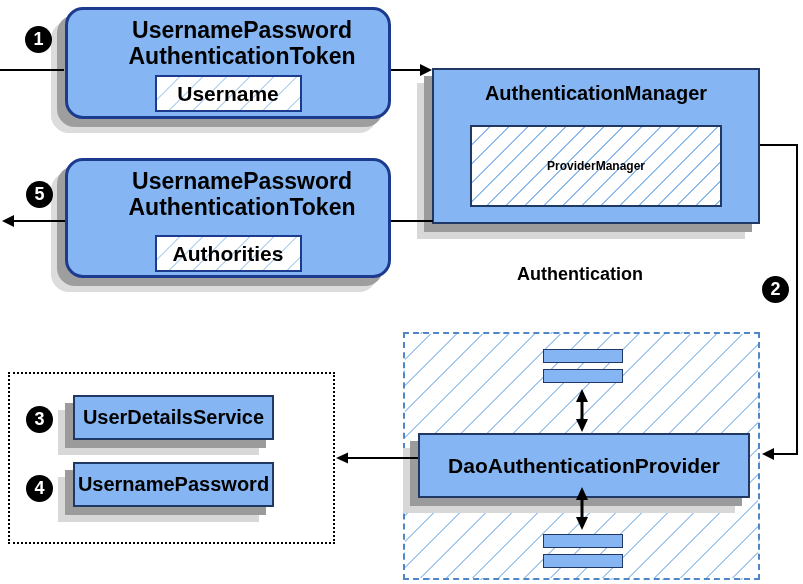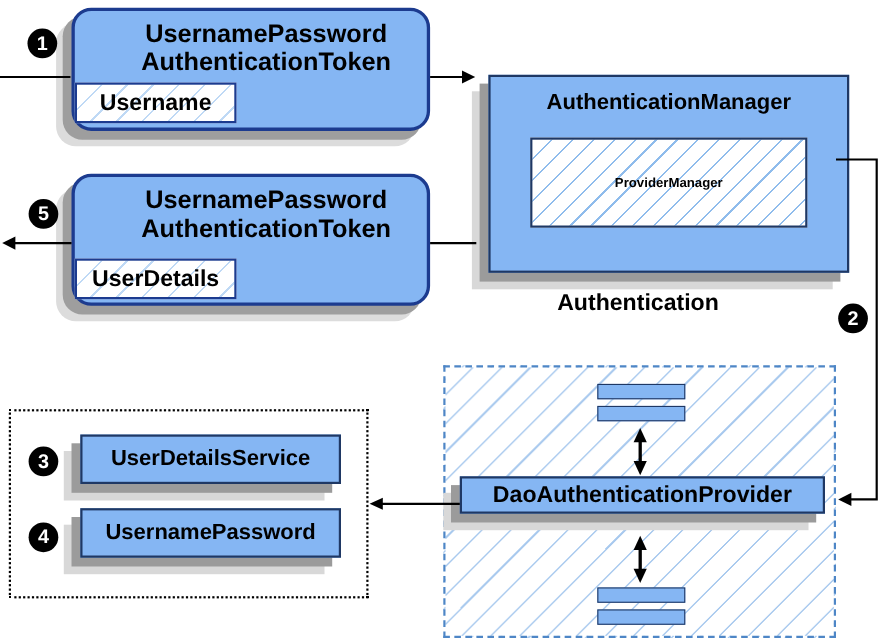--- a/index.html
+++ b/index.html
@@ -8,21 +8,21 @@
     font-family:"Liberation Sans","DejaVu Sans",sans-serif;color:#000;
   }
   .abs{position:absolute;}
   
   .round-box{
     background:#85B6F3;border:3px solid #1C3B8F;border-radius:18px;
     box-shadow:-8px 8px 0 #9e9e9e,-14px 14px 0 #dcdcdc;
     box-sizing:border-box;z-index:2;
   }
   .box-title{font-weight:bold;font-size:23px;line-height:1.15;text-align:center;margin-top:7px;padding-left:28px;}
-  .fields{position:absolute;left:0;right:0;display:flex;justify-content:center;gap:10px;flex-direction:column;}
+  .fields{position:absolute;left:0;right:0;display:flex;justify-content:center;gap:10px;}
   .field{
     box-sizing:border-box;width:147px;height:37px;
     display:flex;align-items:center;justify-content:center;
     background-color:#fff;
     background-image:repeating-linear-gradient(135deg,rgba(255,255,255,0) 0 15px,#BFD9F5 15px 16.6px);
     border:2.5px solid #1C3B8F;font-weight:bold;font-size:21px;
   }
   
   .rect-box{
     background:#85B6F3;border:2.5px solid #1F3864;box-sizing:border-box;
@@ -31,30 +31,30 @@
   .rect-title{font-weight:bold;font-size:20px;text-align:center;margin-top:12px;}
   .hatch-inner{
     position:absolute;display:flex;align-items:center;justify-content:center;
     background-color:#fff;
     background-image:repeating-linear-gradient(135deg,rgba(255,255,255,0) 0 12px,#8FBCEC 12px 13.4px);
     border:2px solid #1F3864;box-sizing:border-box;
     font-weight:bold;font-size:12px;
   }
   .center-text{display:flex;align-items:center;justify-content:center;}
   .dao-box{font-weight:bold;font-size:21px;}
-  .service-box{width:237px;height:45px;font-weight:bold;font-size:20px;}
+  .service-box{width:201px;height:45px;font-weight:bold;font-size:20px;}
   
   .group-dashed{
     border:2px dashed #4E86C6;box-sizing:border-box;
     background-color:#fff;
     background-image:repeating-linear-gradient(135deg,rgba(255,255,255,0) 0 17px,#A8C9EE 17px 18.4px);
     z-index:1;
   }
   .group-dotted{border:2px dotted #000;box-sizing:border-box;background:#fff;z-index:1;}
-  .group-label{font-weight:bold;font-size:21px;line-height:1.25;text-align:center;z-index:2;}
+  .group-label{font-weight:bold;font-size:18px;line-height:1.25;text-align:center;z-index:2;}
   
   .bar{width:80px;height:14px;background:#85B6F3;border:1.5px solid #1F3864;box-sizing:border-box;z-index:2;}
   
   .badge{
     width:27px;height:27px;border-radius:50%;background:#000;color:#fff;
     display:flex;align-items:center;justify-content:center;
     font-weight:bold;font-size:18px;z-index:5;
   }
   .overlay{position:absolute;left:0;top:0;z-index:4;pointer-events:none;}
 </style>
@@ -107,45 +107,45 @@
   <div class="round-box abs" style="left:65px;top:7px;width:326px;height:112px">
     <div class="box-title">
       <div>UsernamePassword</div>
       <div>AuthenticationToken</div>
     </div>
     <div class="fields" style="top:65px">
       <div class="field">Username</div>
     </div>
   </div>
 
-  <div class="rect-box abs" style="left:444px;top:68px;width:328px;height:180px">
+  <div class="rect-box abs" style="left:432px;top:68px;width:328px;height:156px">
     <div class="rect-title">AuthenticationManager</div>
     <div class="hatch-inner" style="left:36px;top:55px;width:252px;height:82px">ProviderManager</div>
   </div>
 
   <div class="round-box abs" style="left:65px;top:158px;width:326px;height:120px">
     <div class="box-title">
       <div>UsernamePassword</div>
       <div>AuthenticationToken</div>
     </div>
     <div class="fields" style="top:74px">
-      <div class="field">UserDetails</div>
+      <div class="field">Authorities</div>
     </div>
   </div>
 
   <div class="group-label abs" style="left:455px;top:263px;width:250px">
     <div>Authentication</div>
   </div>
 
   <div class="group-dashed abs" style="left:403px;top:332px;width:357px;height:248px"></div>
 
   <div class="bar abs" style="left:543px;top:349px"></div>
   <div class="bar abs" style="left:543px;top:369px"></div>
 
-  <div class="rect-box dao-box center-text abs" style="left:418px;top:433px;width:332px;height:34px">DaoAuthenticationProvider</div>
+  <div class="rect-box dao-box center-text abs" style="left:418px;top:433px;width:332px;height:65px">DaoAuthenticationProvider</div>
 
   <div class="bar abs" style="left:543px;top:534px"></div>
   <div class="bar abs" style="left:543px;top:554px"></div>
 
   <div class="group-dotted abs" style="left:8px;top:372px;width:327px;height:172px"></div>
 
   <div class="rect-box service-box center-text abs" style="left:73px;top:395px">UserDetailsService</div>
 
   <div class="rect-box service-box center-text abs" style="left:73px;top:462px">UsernamePassword</div>
 

